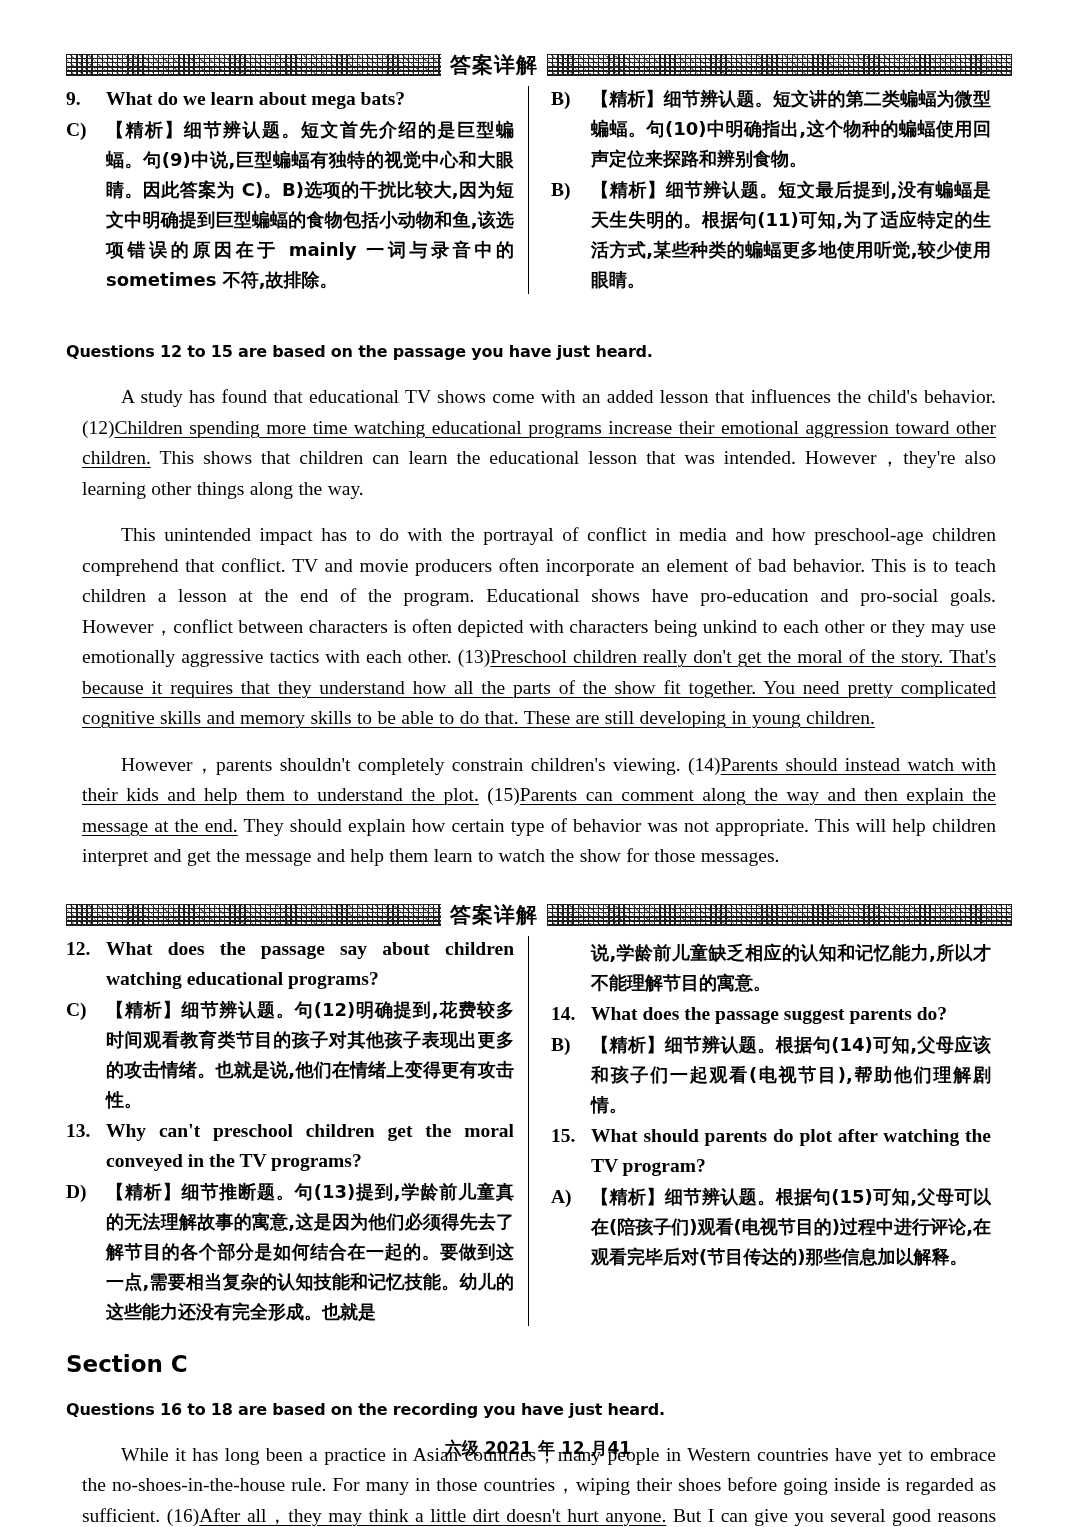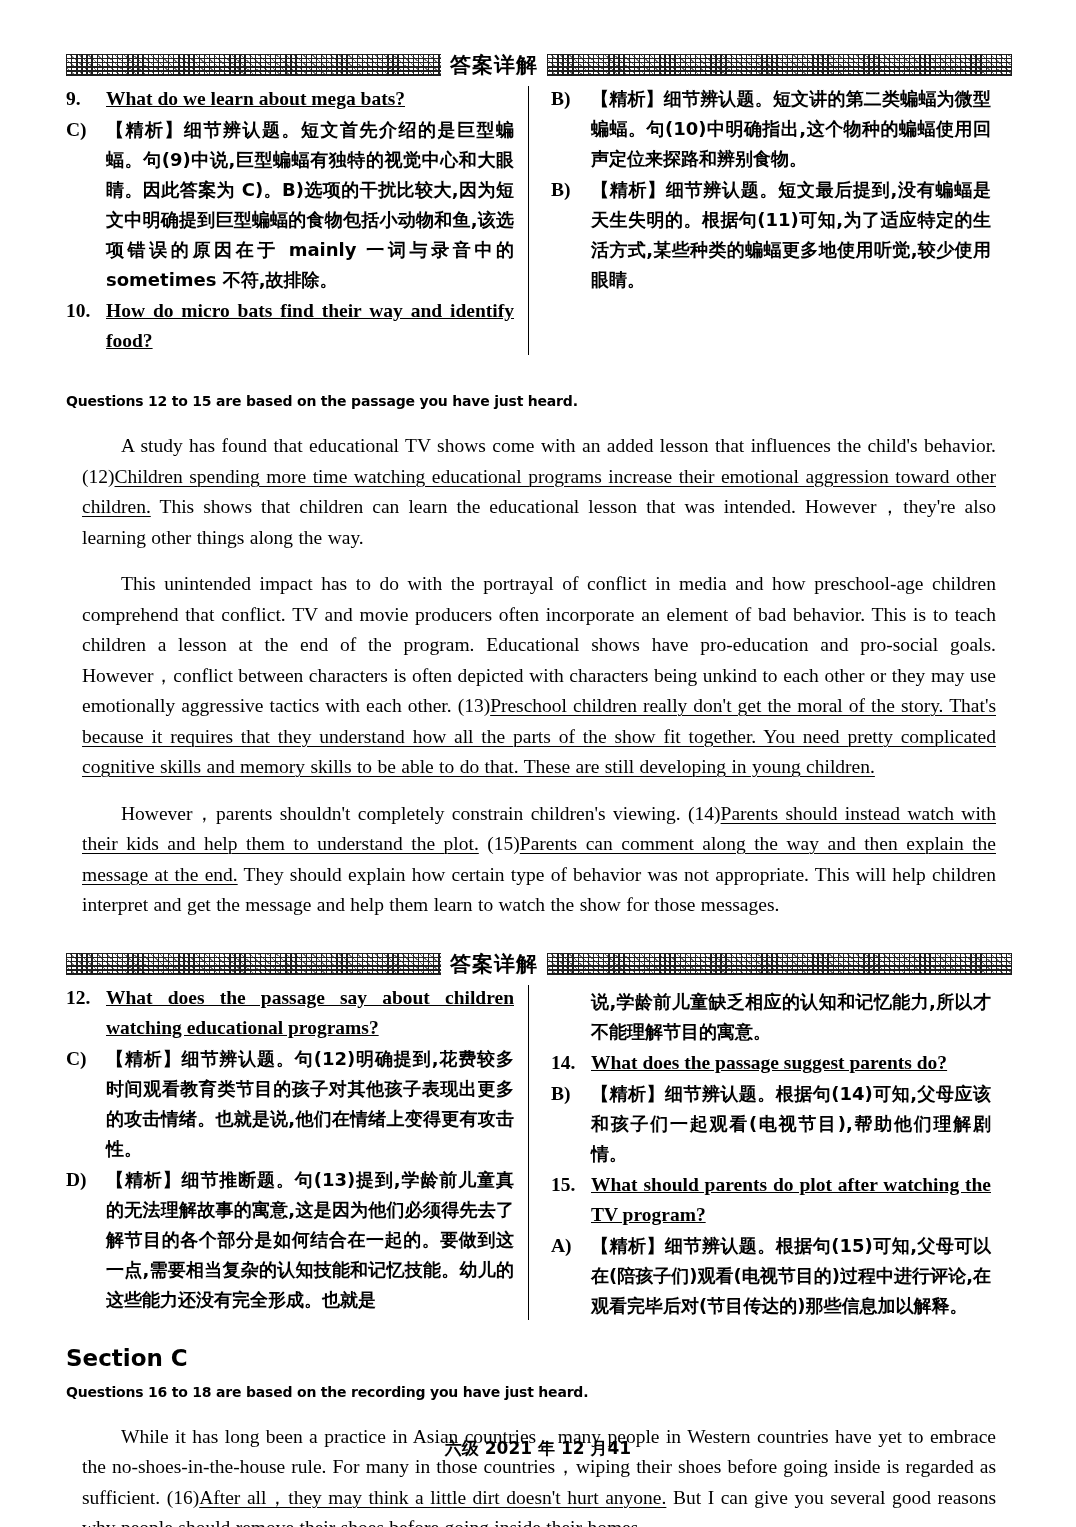--- a/index.html
+++ b/index.html
@@ -91,21 +91,20 @@
     flex: 0 0 40px;
     font-weight: 700;
     font-family: "Liberation Serif", serif;
   }
   .qline .qtext {
     flex: 1 1 auto;
     font-weight: 700;
     text-align: justify;
     text-align-last: left;
     hyphens: none;
-    text-decoration: underline;
   }
 
   
   .aline {
     display: flex;
     font-size: 19.5px;
     line-height: 30px;
     margin: 0 0 1px 0;
   }
   .aline .marker {
@@ -127,23 +126,23 @@
     font-size: 18px;
     line-height: 30px;
     margin: 4px 0 1px 40px;
     text-align: justify;
   }
 
   
   .qheader {
     font-family: "DejaVu Sans", "Liberation Sans", sans-serif;
     font-weight: 700;
-    font-size: 14px;
+    font-size: 16px;
     line-height: 28px;
-    margin: 4px 0 2px 0;
+    margin: 16px 0 2px 0;
     letter-spacing: -0.2px;
   }
   .passage {
     font-size: 19.5px;
     line-height: 30.5px;
     text-align: justify;
     text-indent: 2em;
     margin: 16px;
     word-spacing: .5px;
   }
@@ -195,24 +194,20 @@
     <div class="two-col">
       <div class="col left">
         <div class="qline">
           <span class="marker">9.</span>
           <span class="qtext">What do we learn about mega bats?</span>
         </div>
         <div class="aline">
           <span class="marker">C)</span>
           <span class="atext">【精析】细节辨认题。短文首先介绍的是巨型蝙蝠。句(9)中说,巨型蝙蝠有独特的视觉中心和大眼睛。因此答案为 C)。B)选项的干扰比较大,因为短文中明确提到巨型蝙蝠的食物包括小动物和鱼,该选项错误的原因在于 mainly 一词与录音中的 sometimes 不符,故排除。</span>
         </div>
-        <div class="qline">
-          <span class="marker">10.</span>
-          <span class="qtext">How do micro bats find their way and identify food?</span>
-        </div>
       </div>
       <div class="col-divider"></div>
       <div class="col right">
         <div class="aline">
           <span class="marker">B)</span>
           <span class="atext">【精析】细节辨认题。短文讲的第二类蝙蝠为微型蝙蝠。句(10)中明确指出,这个物种的蝙蝠使用回声定位来探路和辨别食物。</span>
         </div>
         <div class="aline">
           <span class="marker">B)</span>
           <span class="atext">【精析】细节辨认题。短文最后提到,没有蝙蝠是天生失明的。根据句(11)可知,为了适应特定的生活方式,某些种类的蝙蝠更多地使用听觉,较少使用眼睛。</span>
@@ -238,20 +233,24 @@
     <div class="two-col">
       <div class="col left">
         <div class="qline">
           <span class="marker">12.</span>
           <span class="qtext">What does the passage say about children watching educational programs?</span>
         </div>
         <div class="aline">
           <span class="marker">C)</span>
           <span class="atext">【精析】细节辨认题。句(12)明确提到,花费较多时间观看教育类节目的孩子对其他孩子表现出更多的攻击情绪。也就是说,他们在情绪上变得更有攻击性。</span>
         </div>
+        <div class="qline">
+          <span class="marker">13.</span>
+          <span class="qtext">Why can't preschool children get the moral conveyed in the TV programs?</span>
+        </div>
         <div class="aline">
           <span class="marker">D)</span>
           <span class="atext">【精析】细节推断题。句(13)提到,学龄前儿童真的无法理解故事的寓意,这是因为他们必须得先去了解节目的各个部分是如何结合在一起的。要做到这一点,需要相当复杂的认知技能和记忆技能。幼儿的这些能力还没有完全形成。也就是</span>
         </div>
       </div>
       <div class="col-divider"></div>
       <div class="col right">
         <div class="cont">说,学龄前儿童缺乏相应的认知和记忆能力,所以才不能理解节目的寓意。</div>
         <div class="qline">
           <span class="marker">14.</span>

